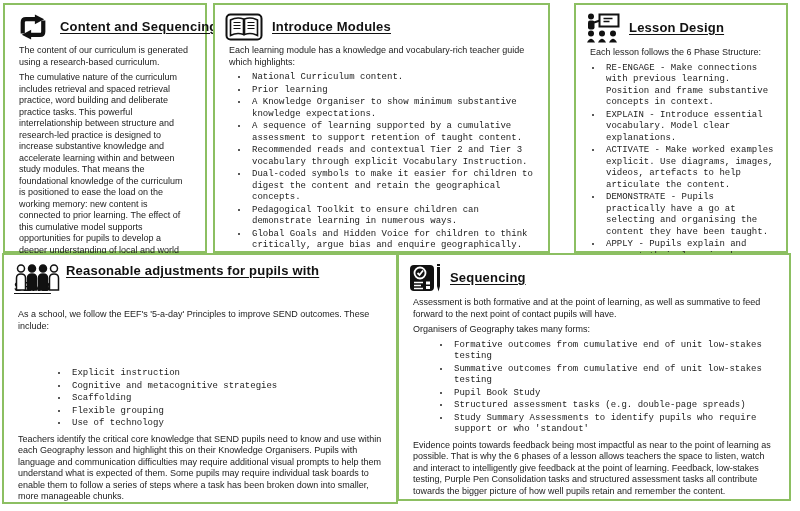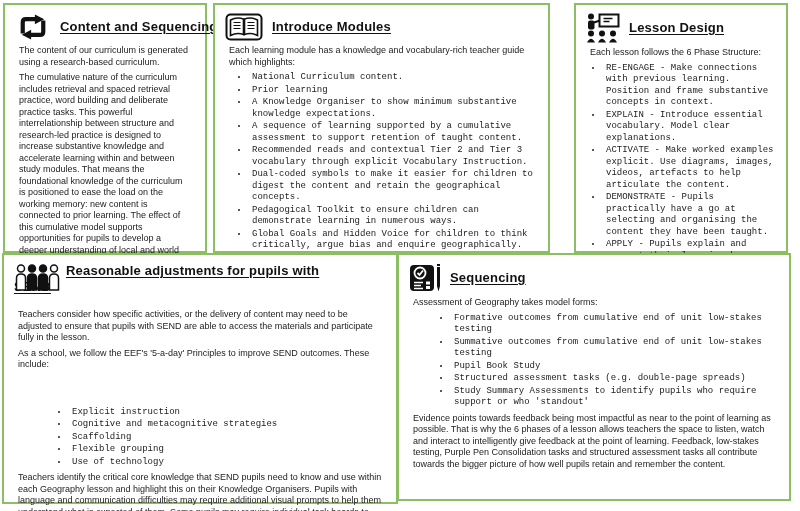--- a/index.html
+++ b/index.html
@@ -133,21 +133,20 @@
             <path d="M13.5 26 v-12 q0-4 4.5-4 q4.5 0 4.5 4 v12 z" fill="#111"></path>
             <circle cx="29" cy="4.5" r="3.5" fill="#111"></circle>
             <path d="M24.5 26 v-12 q0-4 4.5-4 q4.5 0 4.5 4 v12 z" fill="#111"></path>
             <circle cx="40" cy="4.5" r="3.5" fill="#fff"></circle>
             <path d="M35.5 26 v-12 q0-4 4.5-4 q4.5 0 4.5 4 v12 z" fill="#fff"></path>
           </g>
         </svg>
       </span>
       <h2 class="panel-title">Reasonable adjustments for pupils with SEND</h2>
     </div>
-    <p class="body-text">Teachers consider how specific activities, or the delivery of content may need to be adjusted to ensure that pupils with SEND are able to access the materials and participate fully in the lesson.</p>
     <p class="body-text">As a school, we follow the EEF's '5-a-day' Principles to improve SEND outcomes. These include:</p>
     <ul>
       <li>Explicit instruction</li>
       <li>Cognitive and metacognitive strategies</li>
       <li>Scaffolding</li>
       <li>Flexible grouping</li>
       <li>Use of technology</li>
     </ul>
     <p class="body-text">Teachers identify the critical core knowledge that SEND pupils need to know and use within each Geography lesson and highlight this on their Knowledge Organisers. Pupils with language and communication difficulties may require additional visual prompts to help them understand what is expected of them. Some pupils may require individual task boards to enable them to follow a series of steps where a task has been broken down into smaller, more manageable chunks.</p>
   </section>
@@ -162,21 +161,22 @@
           <path d="M5 19.5 h9 M5 22.5 h7 M5 25.5 h9" stroke="#fff" stroke-width="1.4" fill="none"></path>
           <rect x="17" y="18.5" width="4" height="3" fill="#fff"></rect>
           <rect x="17" y="23" width="4" height="3" fill="#fff"></rect>
           <rect x="28" y="4" width="3" height="19" fill="#111"></rect>
           <polygon points="28,23 31,23 29.5,28.5" fill="#111"></polygon>
           <rect x="28" y="1" width="3" height="2" fill="#111"></rect>
         </svg>
       </span>
       <h2 class="panel-title">Sequencing</h2>
     </div>
-    <p class="body-text">Assessment of Geography takes model forms:</p>
+    <p class="body-text">Assessment is both formative and at the point of learning, as well as summative to feed forward to the next point of contact pupils will have.</p>
+    <p class="body-text">Organisers of Geography takes many forms:</p>
     <ul>
       <li>Formative outcomes from cumulative end of unit low-stakes testing</li>
       <li>Summative outcomes from cumulative end of unit low-stakes testing</li>
       <li>Pupil Book Study</li>
       <li>Structured assessment tasks (e.g. double-page spreads)</li>
       <li>Study Summary Assessments to identify pupils who require support or who 'standout'</li>
     </ul>
     <p class="body-text gap-top">Evidence points towards feedback being most impactful as near to the point of learning as possible. That is why the 6 phases of a lesson allows teachers the space to listen, watch and interact to intelligently give feedback at the point of learning. Feedback, low-stakes testing, Purple Pen Consolidation tasks and structured assessment tasks all contribute towards the bigger picture of how well pupils retain and remember the content.</p>
   </section>
 

